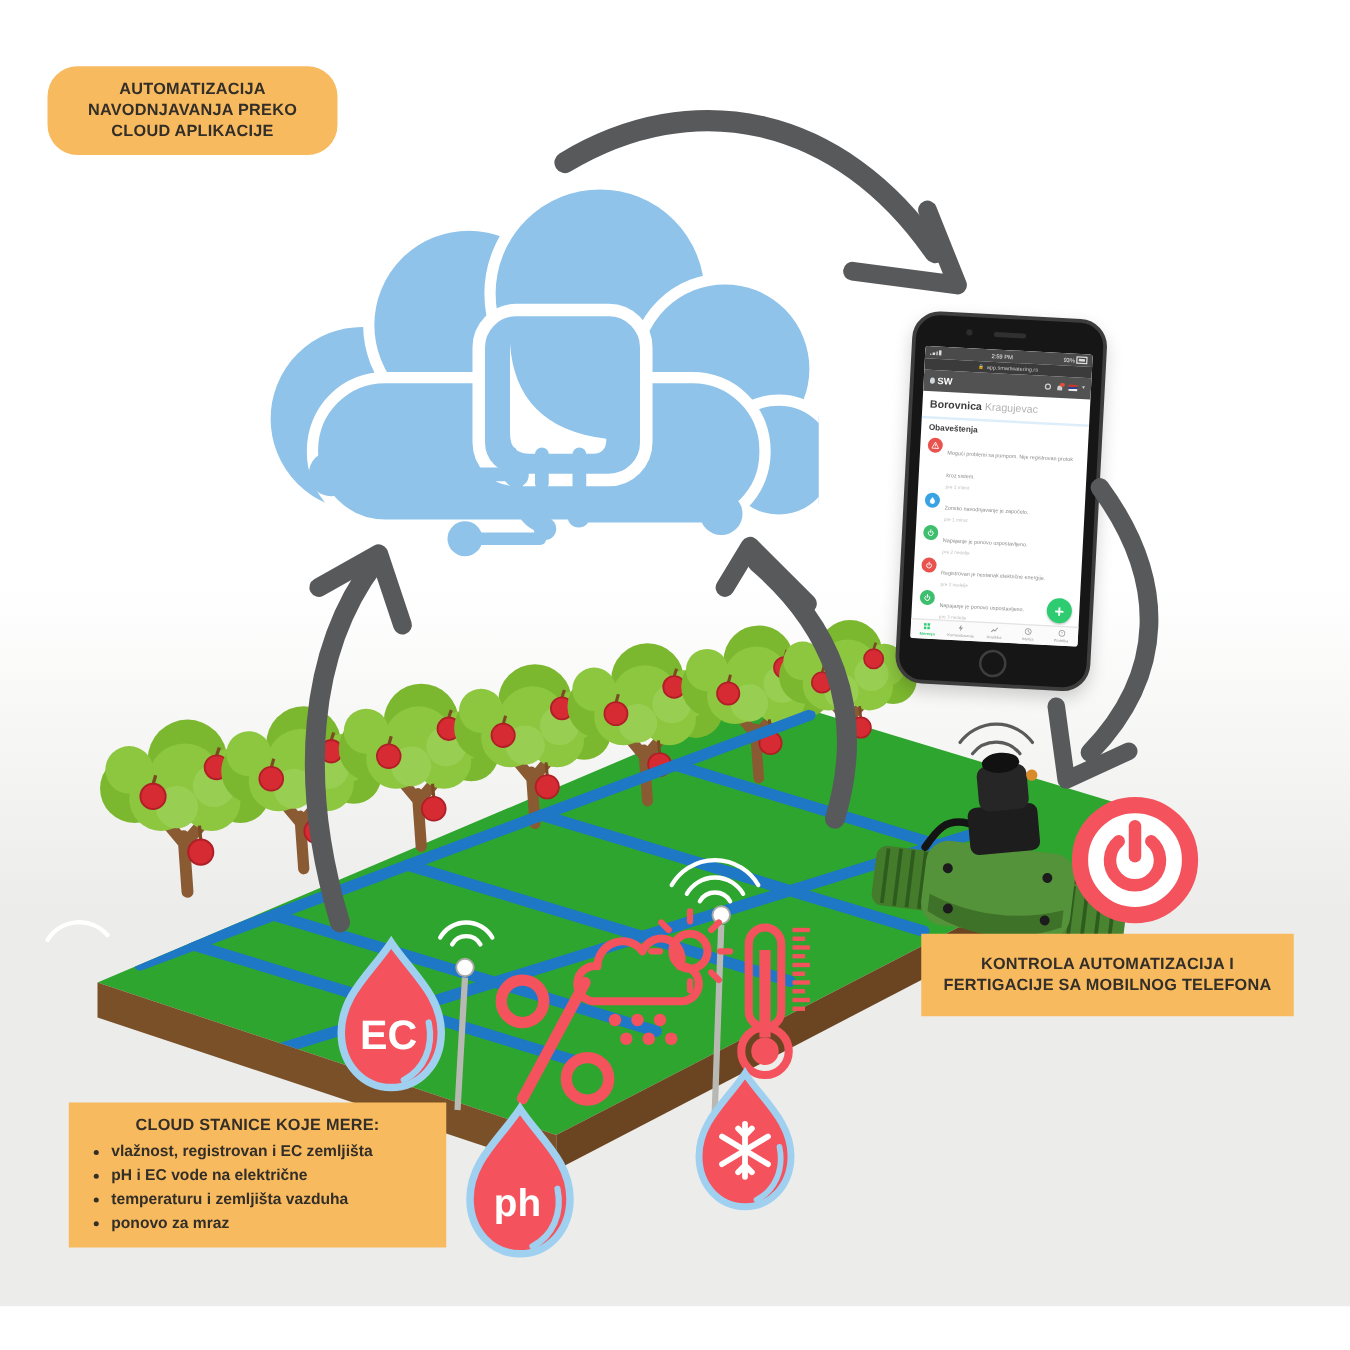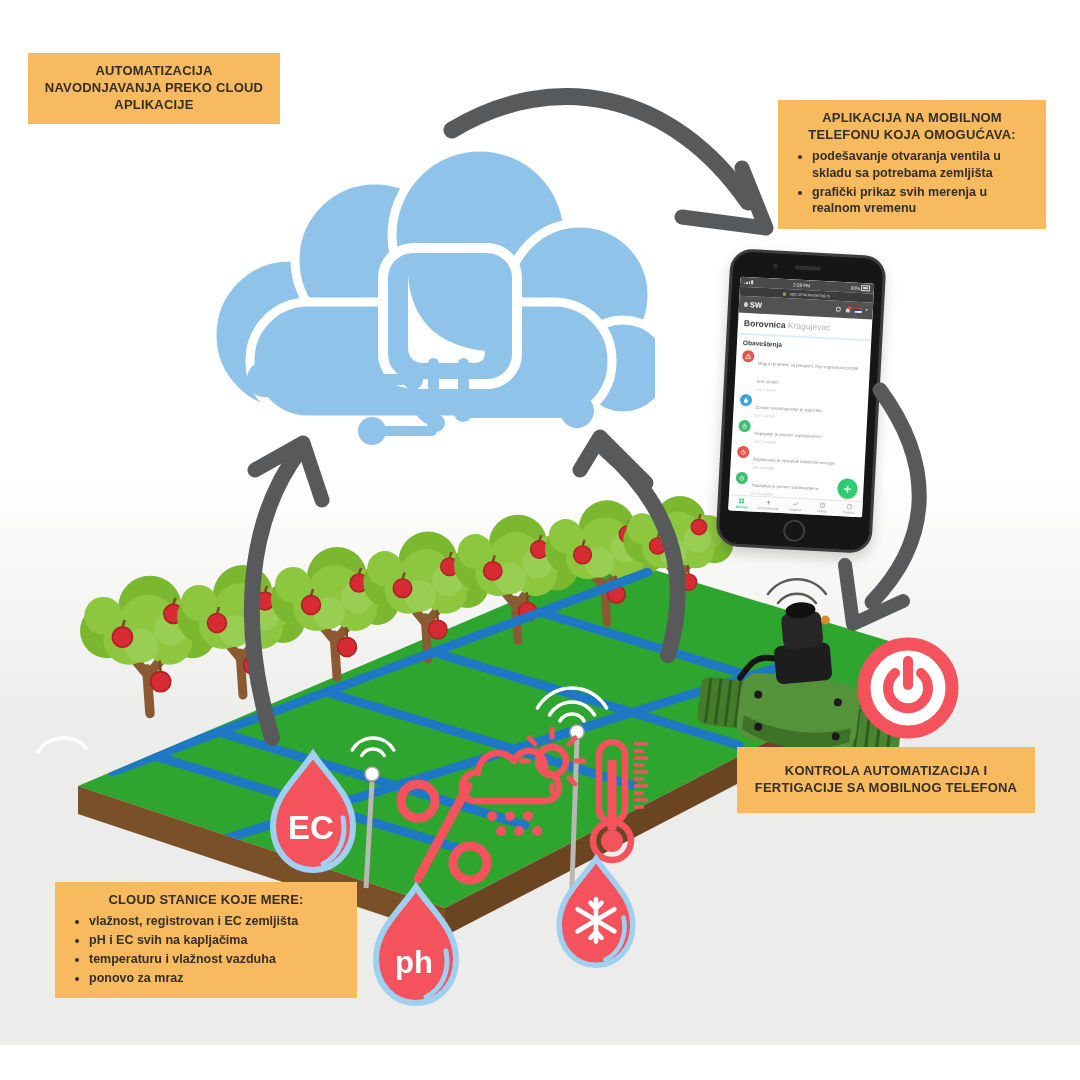--- a/index.html
+++ b/index.html
@@ -468,39 +468,32 @@
         <path d="M 255,470 L 303,443 L 322,500" stroke-width="15"></path>
       </g>
 
       <g>
         <path d="M 668,655 C 695,565 662,498 606,450" stroke-width="16"></path>
         <path d="M 580,470 L 600,437 L 646,483" stroke-width="15"></path>
       </g>
     </g>
   </svg>
 
-  <div class="obox" style="left:28px;top:53px;width:252px;">
+  <div class="obox" style="left:38px;top:53px;width:232px;border-radius:24px;">
     <div class="ttl">AUTOMATIZACIJA NAVODNJAVANJA PREKO CLOUD APLIKACIJE</div>
   </div>
 
-  <div class="obox" style="left:778px;top:100px;width:268px;">
-    <div class="ttl">APLIKACIJA NA MOBILNOM TELEFONU KOJA OMOGUĆAVA:</div>
-    <ul>
-      <li>podešavanje otvaranja ventila u skladu sa potrebama zemljišta</li>
-      <li>grafički prikaz svih merenja u realnom vremenu</li>
-    </ul>
-  </div>
 
   <div class="obox" style="left:737px;top:747px;width:298px;padding-top:16px;padding-bottom:16px;">
     <div class="ttl">KONTROLA AUTOMATIZACIJA I FERTIGACIJE SA MOBILNOG TELEFONA</div>
   </div>
 
   <div class="obox" style="left:55px;top:882px;width:302px;">
     <div class="ttl">CLOUD STANICE KOJE MERE:</div>
     <ul>
       <li>vlažnost, registrovan i EC zemljišta</li>
-      <li>pH i EC svih na kapljačima</li>
-      <li>temperaturu i vlažnost vazduha</li>
+      <li>pH i EC vode na električne</li>
+      <li>temperaturu i zemljišta vazduha</li>
       <li>ponovo za mraz</li>
     </ul>
   </div>
 
 </div>
 
 </body></html>

